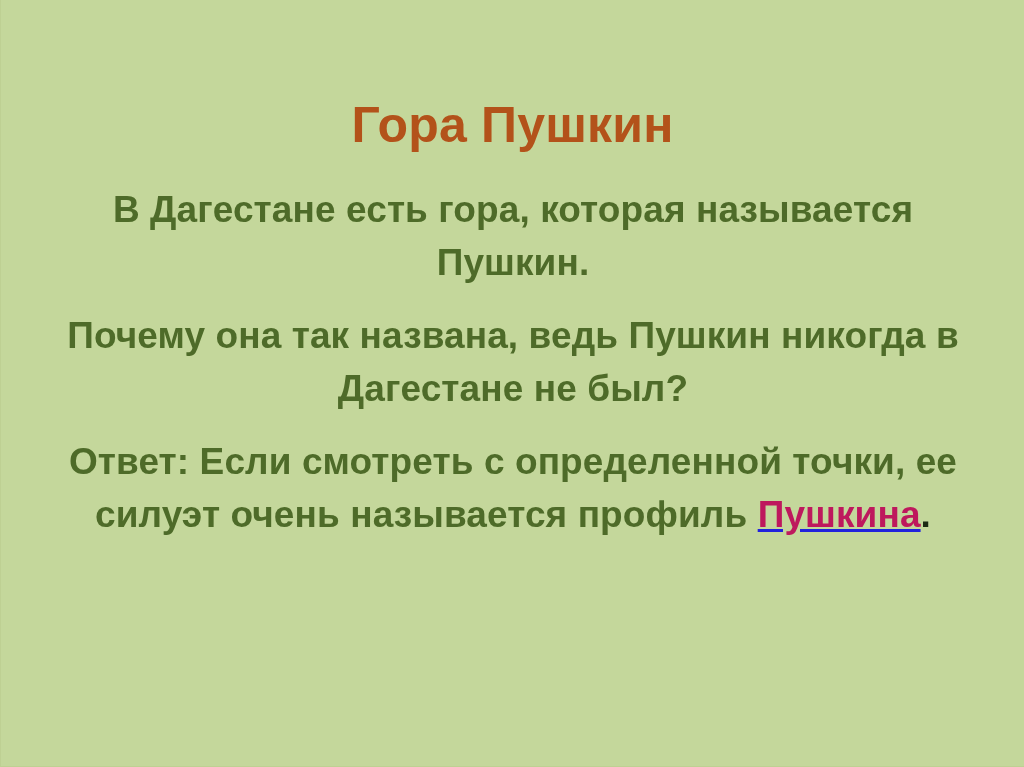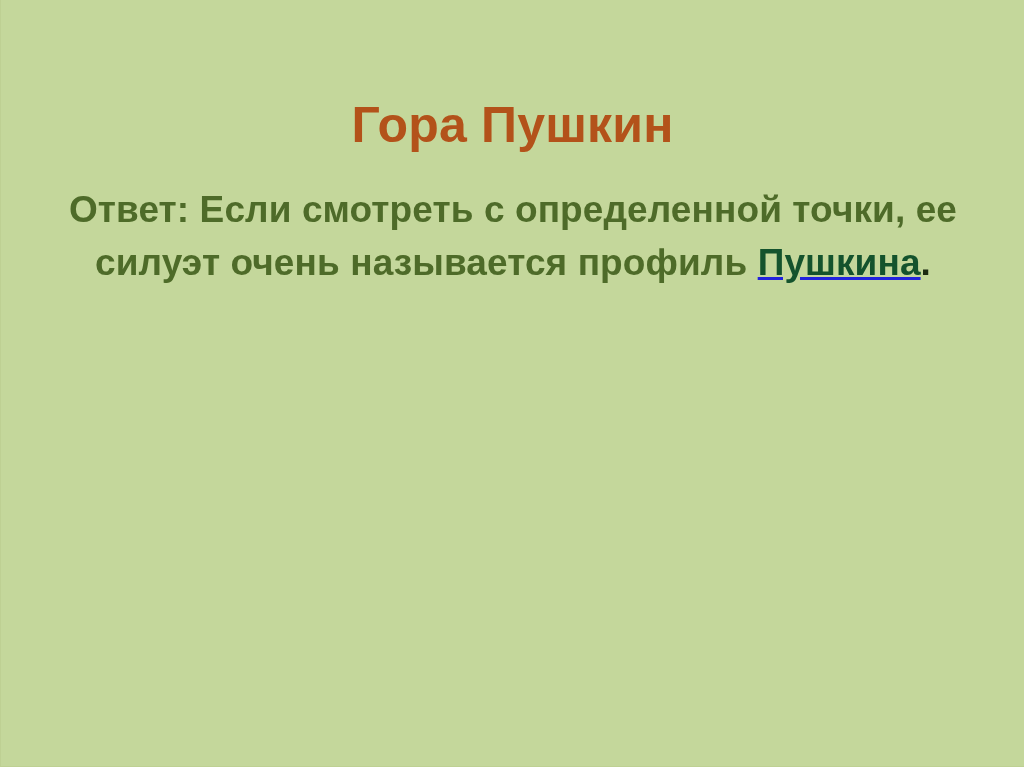--- a/index.html
+++ b/index.html
@@ -59,41 +59,43 @@
 
   .para:last-child {
     margin-bottom: 0;
   }
 
   .para.answer {
     margin-bottom: 0;
   }
 
   .hyperlink {
-    color: #14532d;
+    color: #be185d;
     text-decoration: underline;
     text-decoration-color: #2222dd;
     text-underline-offset: 2px;
     cursor: pointer;
   }
 
   .period-after-link {
     color: #1c2a12;
   }
 </style>
 </head>
 <body>
 
 <div class="slide">
 
   <h1 class="slide-title">Гора Пушкин</h1>
 
   <div class="body-block">
 
+    <p class="para">В Дагестане есть гора, которая называется Пушкин.</p>
 
+    <p class="para">Почему она так названа, ведь Пушкин никогда в Дагестане не был?</p>
 
     <p class="para answer">
       <span>Ответ: Если смотреть с определенной точки, ее силуэт очень называется профиль </span><a class="hyperlink" href="#">Пушкина</a><span class="period-after-link">.</span>
     </p>
 
   </div>
 
 </div>
 
 </body></html>

